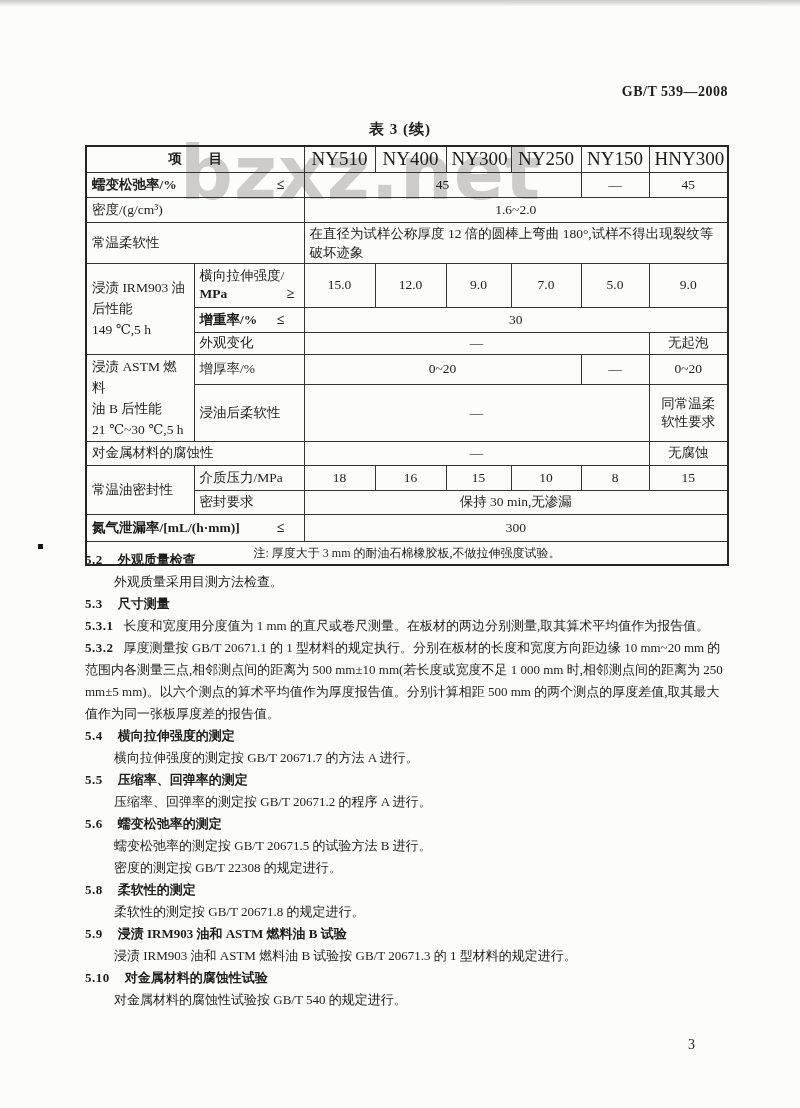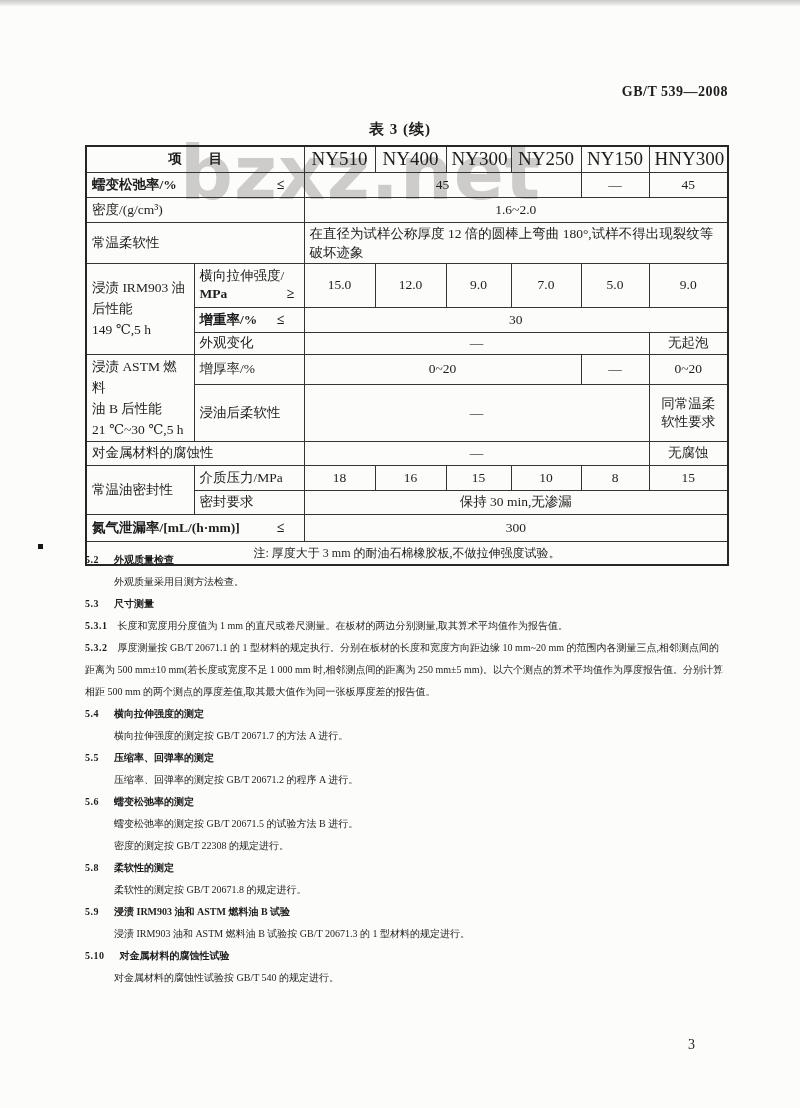--- a/index.html
+++ b/index.html
@@ -25,21 +25,21 @@
   td.head{text-align:center;font-weight:bold;}
   td.colhead{text-align:center;font-size:19px;}
   .pre{white-space:pre-line;}
   .flexrow{display:flex;justify-content:space-between;align-items:center;font-weight:bold;}
   .sym{font-size:14px;padding-right:14px;}
   .sym-tight{font-size:14px;padding-right:4px;}
   td.group{line-height:21px;}
   td.flex-cell{line-height:19px;padding-top:3px;padding-bottom:3px;text-align:left;}
   td.note-cell{text-align:center;padding-left:18px;font-size:12px;}
   .sections{position:absolute;top:549px;left:85px;width:644px;z-index:2;
-        font-size:10px;line-height:22px;}
+        font-size:13px;line-height:22px;}
   .sec-h{font-weight:bold;}
   .sec-h .sec-num{margin-right:15px;letter-spacing:.5px;}
   .sec-p{padding-left:29px;}
   .sec-pn .sec-num{font-weight:bold;margin-right:10px;letter-spacing:.5px;}
   .page-number{position:absolute;top:1037px;left:688px;font-size:14px;}
   .artifact-dot{position:absolute;top:544px;left:38px;width:5px;height:5px;background:#151515;}
 </style>
 </head>
 <body>
 

